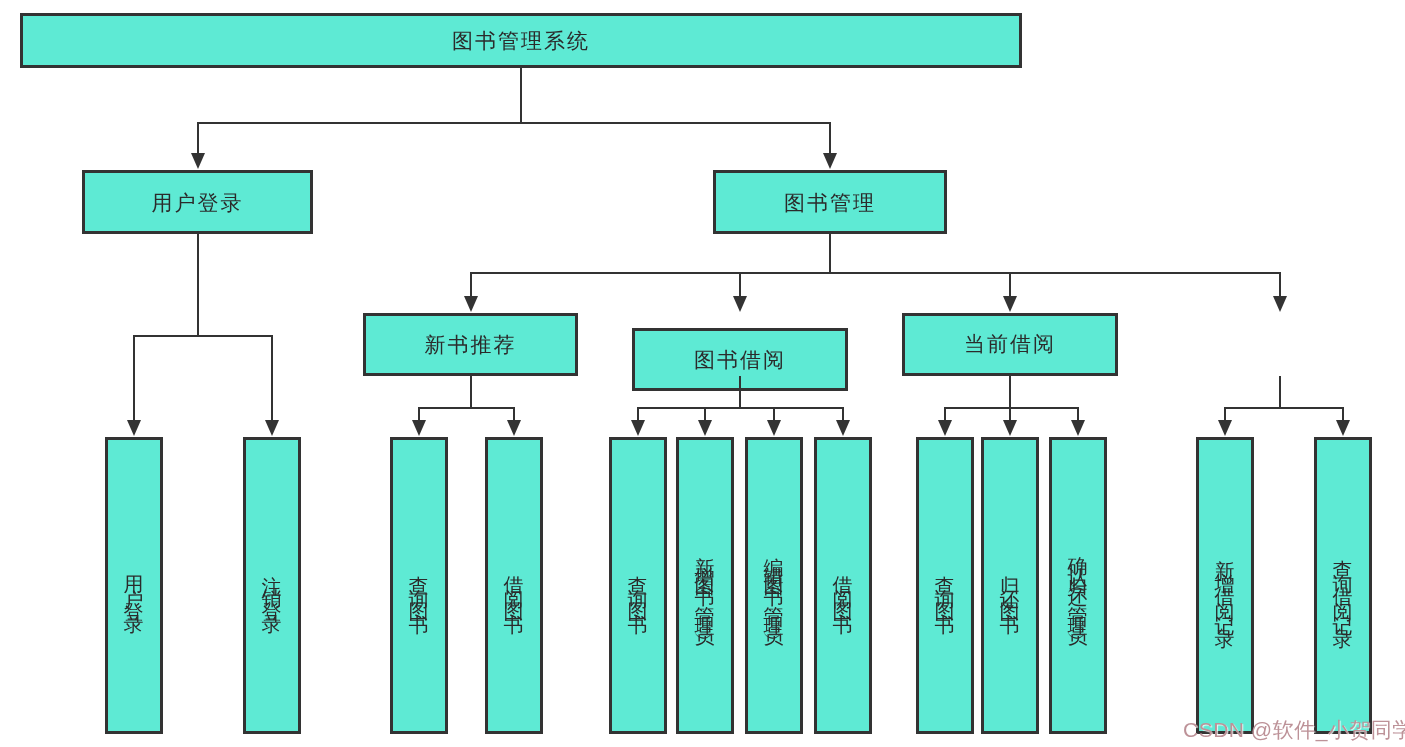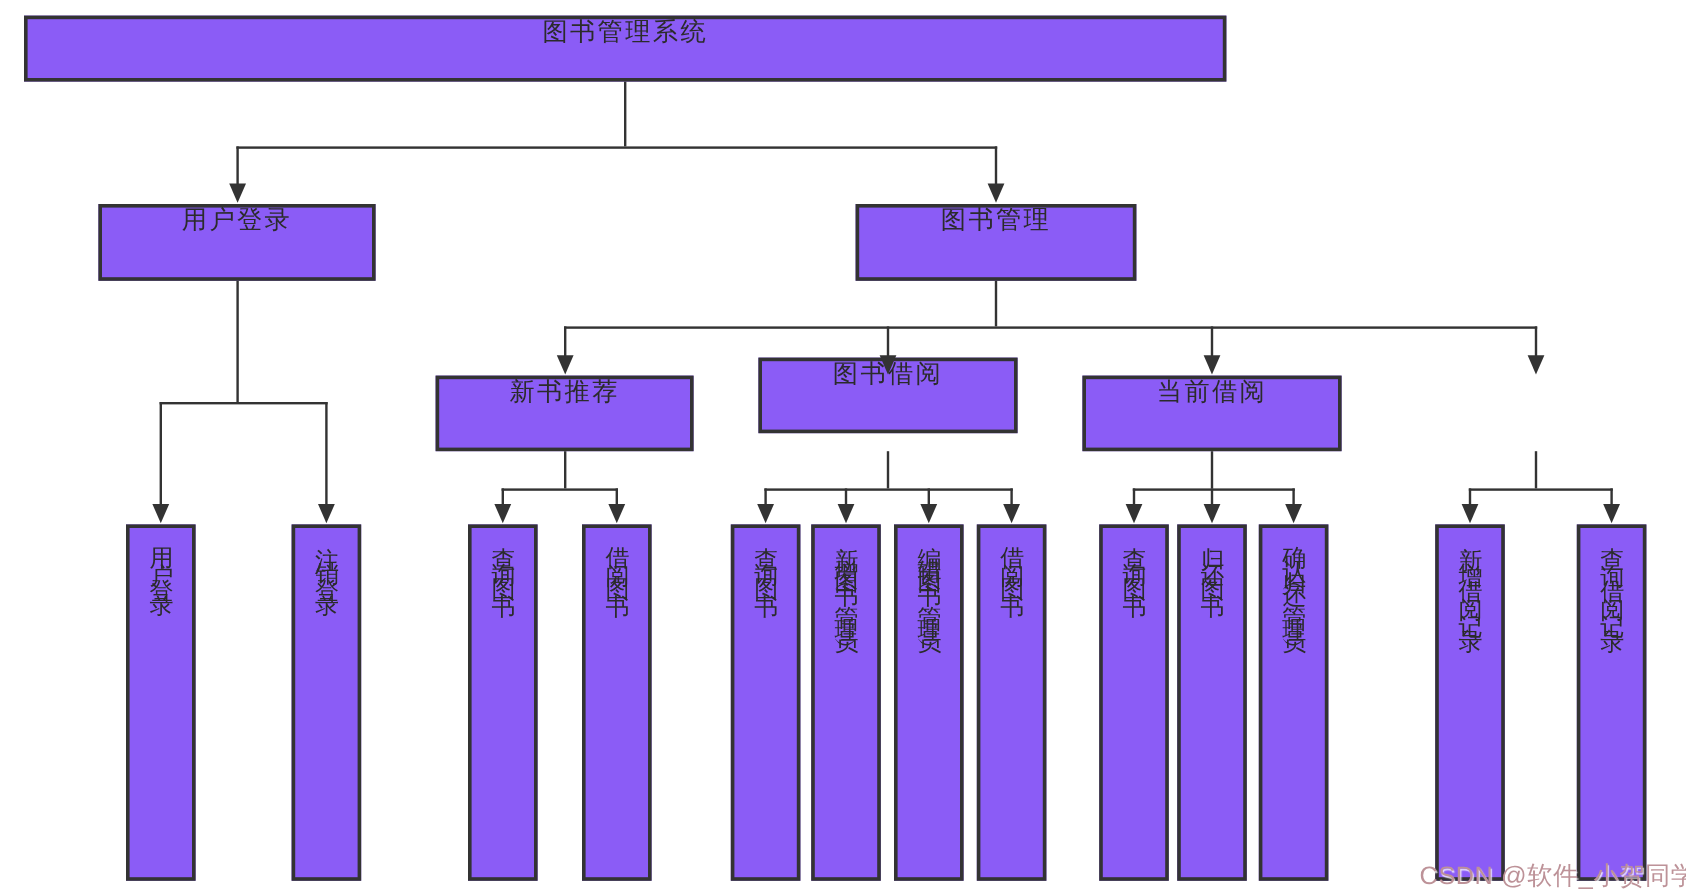--- a/index.html
+++ b/index.html
@@ -1,22 +1,22 @@
 <!DOCTYPE html>
 <html><head>
 <meta charset="utf-8">
 <style>
   html,body{margin:0;padding:0;background:#ffffff;}
   #stage{
     position:relative;width:1405px;height:747px;background:#ffffff;
     font-family:"Liberation Sans",sans-serif;overflow:hidden;
   }
   .box{
-    position:absolute;background:#8b5cf6;border:3px solid #333333;
-    box-sizing:border-box;display:flex;justify-content:center;
+    position:absolute;background:#5eead4;border:3px solid #333333;
+    box-sizing:border-box;display:flex;align-items:center;justify-content:center;
   }
   .box .label{
     color:#2b2b2b;font-size:21px;letter-spacing:2px;white-space:nowrap;line-height:1;
   }
   .box.v .label{
     writing-mode:vertical-rl;text-orientation:mixed;font-size:20px;letter-spacing:12px;
   }
   .line{position:absolute;background:#333333;}
   .arrow{
     position:absolute;width:0;height:0;
@@ -40,21 +40,21 @@
     </div>
     <div class="box h" style="left: 82px; top: 170px; width: 231px; height: 64px;">
       <span class="label">用户登录</span>
     </div>
     <div class="box h" style="left: 363px; top: 313px; width: 215px; height: 63px;">
       <span class="label">新书推荐</span>
     </div>
     <div class="box h" style="left: 713px; top: 170px; width: 234px; height: 64px;">
       <span class="label">图书管理</span>
     </div>
-    <div class="box h" style="left: 632px; top: 298px; width: 216px; height: 63px;">
+    <div class="box h" style="left: 632px; top: 328px; width: 216px; height: 63px;">
       <span class="label">图书借阅</span>
     </div>
     <div class="box h" style="left: 902px; top: 313px; width: 216px; height: 63px; font-family: Liberation Serif, serif;">
       <span class="label">当前借阅</span>
     </div>
     <div class="box v" style="left: 105px; top: 437px; width: 58px; height: 297px;">
       <span class="label" style="letter-spacing: 13px;">用户登录</span>
     </div>
     <div class="box v" style="left: 243px; top: 437px; width: 58px; height: 297px;">
       <span class="label" style="letter-spacing: 13px;">注销登录</span>

